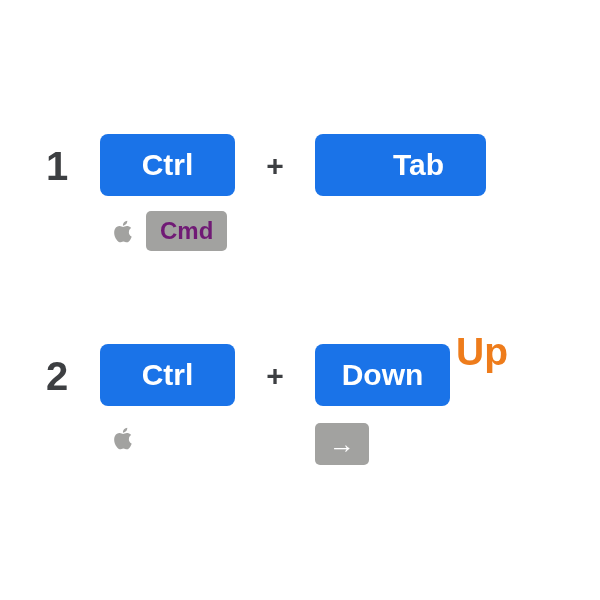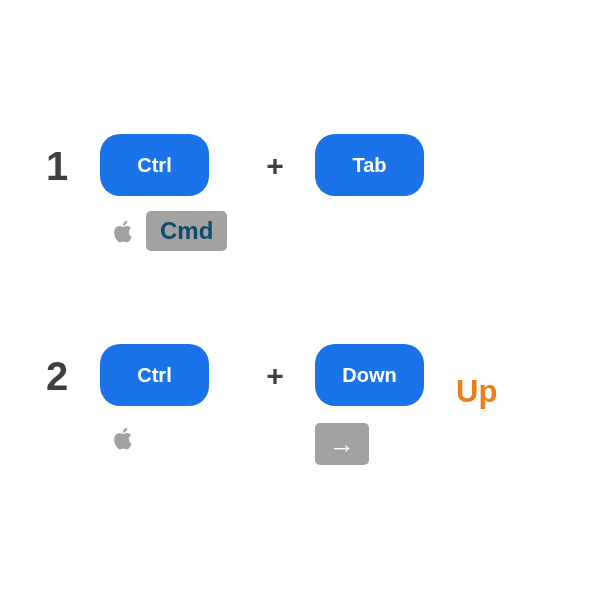--- a/index.html
+++ b/index.html
@@ -12,59 +12,58 @@
 
   .num{
     position:absolute;font-size:40px;font-weight:700;line-height:1;
     color:var(--text-dark,#3d3f42);
   }
   .plus{
     position:absolute;width:44px;text-align:center;line-height:1;
     font-size:30px;font-weight:700;color:var(--text-dark,#3d3f42);
   }
   .key-blue{
-    position:absolute;width:109px;height:62px;border-radius:20px;
+    position:absolute;width:135px;height:62px;border-radius:8px;
     background:var(--key-blue,#1a73e8);
     display:flex;align-items:center;justify-content:center;
-    color:#ffffff;font-size:20px;font-weight:700;
+    color:#ffffff;font-size:30px;font-weight:700;
   }
   .macline{
     position:absolute;display:flex;align-items:center;gap:10px;
   }
   .apple-icon{display:inline-flex;}
   .apple-icon svg{display:block;width:26px;height:31px;fill:var(--key-gray,#a2a2a0);}
   .key-gray{
     background:var(--key-gray,#a2a2a0);height:40px;border-radius:5px;
     display:flex;align-items:center;justify-content:center;
-    color:#0c4a6e;font-size:24px;font-weight:700;padding:0 14px;
+    color:#701a75;font-size:24px;font-weight:700;padding:0 14px;
   }
   .arrow-key{
     position:absolute;width:54px;height:42px;border-radius:5px;
     background:var(--key-gray,#a2a2a0);
     display:flex;align-items:center;justify-content:center;
     color:#ffffff;font-size:26px;font-weight:400;
   }
   .suffix{
-    position:absolute;font-size:31px;font-weight:700;line-height:33px;
+    position:absolute;font-size:39px;font-weight:700;line-height:33px;
     color:var(--orange,#ee7c1b);
-    margin-top:40px;
   }
 </style>
 </head>
 <body>
 
 <div class="stage">
 
   <div class="num" style="left:46px;top:146px;">1</div>
 
   <div class="key-blue" style="left:100px;top:134px;">Ctrl</div>
 
   <div class="plus" style="left:253px;top:151px;">+</div>
 
-  <div class="key-blue" style="left:315px;top:134px;">Tab</div>
+  <div class="key-blue" style="left:315px;top:134px;padding-left:36px;">Tab</div>
 
   <div class="macline" style="left:110px;top:211px;">
     <span class="apple-icon">
       <svg viewBox="0 0 24 24" aria-hidden="true">
         <path d="M18.71,19.5C17.88,20.74 17,21.95 15.66,21.97C14.32,22 13.89,21.18 12.37,21.18C10.84,21.18 10.37,21.95 9.1,22C7.79,22.05 6.8,20.68 5.96,19.47C4.25,17 2.94,12.45 4.7,9.39C5.57,7.87 7.13,6.91 8.82,6.88C10.1,6.86 11.32,7.75 12.11,7.75C12.89,7.75 14.37,6.68 15.92,6.84C16.57,6.87 18.39,7.1 19.56,8.82C19.47,8.88 17.39,10.1 17.41,12.63C17.44,15.65 20.06,16.66 20.09,16.67C20.06,16.74 19.67,18.11 18.71,19.5M13,3.5C13.73,2.67 14.94,2.04 15.94,2C16.07,3.17 15.6,4.35 14.9,5.19C14.21,6.04 13.07,6.7 11.95,6.61C11.8,5.46 12.36,4.26 13,3.5Z"></path>
       </svg>
     </span>
     <span class="key-gray">Cmd</span>
   </div>
 

